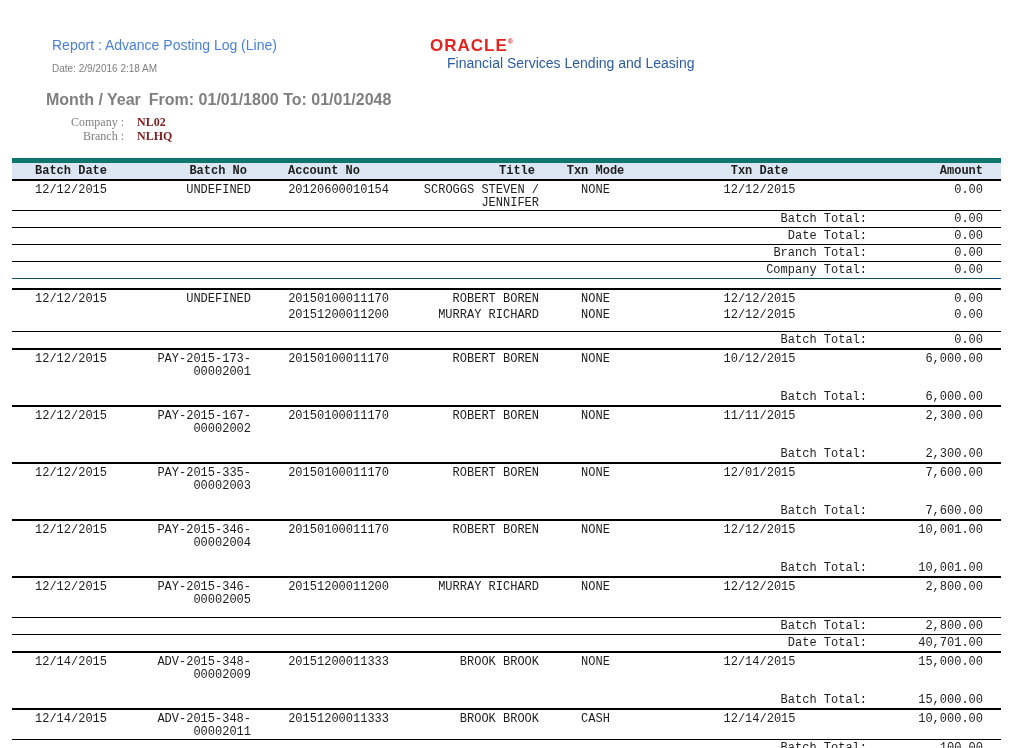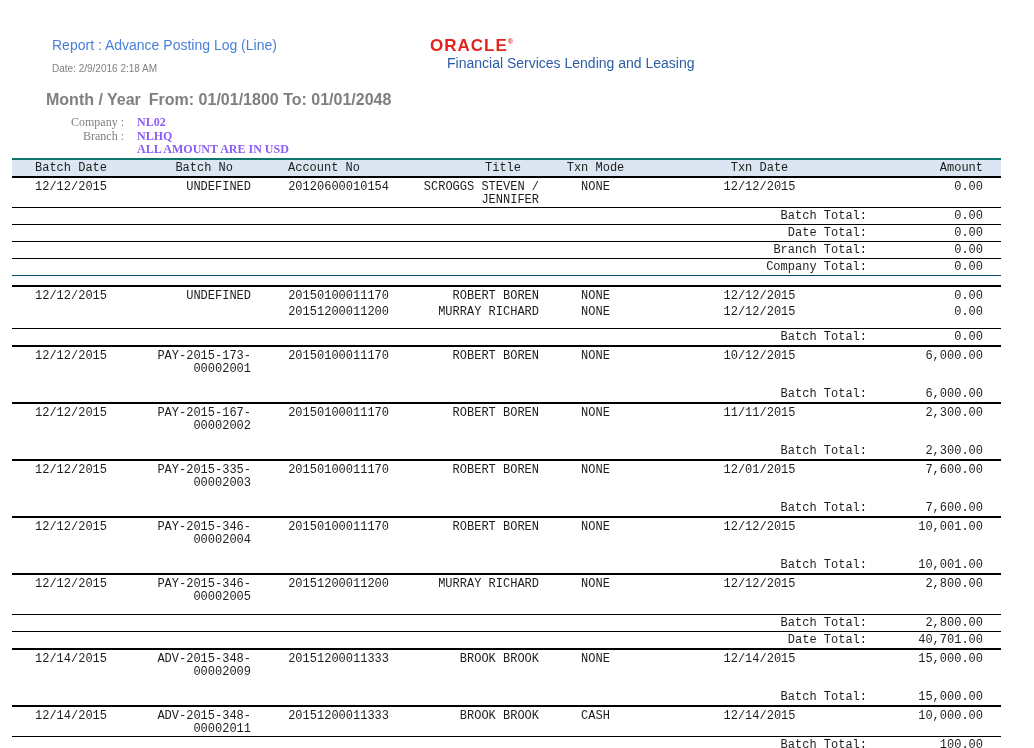--- a/index.html
+++ b/index.html
@@ -25,33 +25,33 @@
   .logo-word{font-size:17px;font-weight:bold;letter-spacing:1px;color:var(--oracle-red);line-height:15px;}
   .logo-word sup{font-size:7px;letter-spacing:0;}
   .logo-tagline{margin-left:17px;margin-top:2px;font-size:14px;color:var(--brand-blue);}
 
   .filter-line{position:absolute;left:46px;top:62px;font-size:16px;font-weight:bold;color:var(--gray);}
   .filter-line .fl-value{margin-left:8px;}
 
   .company-block{position:absolute;left:46px;top:87px;font-size:12px;line-height:13.5px;}
   .co-row{display:flex;font-family:Liberation Serif, serif;}
   .co-label{display:inline-block;width:78px;text-align:right;color:var(--gray);white-space:pre;}
-  .co-value{margin-left:13px;font-weight:bold;color:#8b5cf6;white-space:pre;}
+  .co-value{margin-left:13px;font-weight:bold;color:#7f1d1d;white-space:pre;}
 
   
   table.report{
     position:absolute;left:12px;top:129px;width:989px;
     border-collapse:collapse;table-layout:fixed;
     font-family:"Liberation Mono","DejaVu Sans Mono",monospace;
     font-size:12px;color:var(--ink);
   }
   table.report th{
     background:var(--head-bg);
-    border-top:2px solid #0f766e;border-bottom:2px solid #000;
-    font-weight:normal;padding:1px 22px;white-space:nowrap;
+    border-top:5px solid #0f766e;border-bottom:2px solid #000;
+    font-weight:bold;padding:1px 8px;white-space:nowrap;
   }
   table.report td{padding:1px 4px;vertical-align:top;line-height:13px;white-space:pre-wrap;}
   .al-left{text-align:right;}
   .al-center{text-align:center;}
   .al-right{text-align:right;padding-right:18px !important;}
   tr.data-row td{padding-top:3px;padding-bottom:0;}
   tr.total-row td{line-height:14px;padding-top:1px;padding-bottom:1px;}
   td.total-label{text-align:right;padding-right:70px;}
   tr.top-thin  td{border-top:1px solid #000;}
   tr.bot-thin  td{border-bottom:1px solid #0c4a6e;}
@@ -76,24 +76,20 @@
   </div>
 
   <div class="company-block mono">
     <div class="co-row">
       <span class="co-label">Company :</span>
       <span class="co-value">NL02</span>
     </div>
     <div class="co-row">
       <span class="co-label">Branch :</span>
       <span class="co-value">NLHQ</span>
-    </div>
-    <div class="co-row">
-      <span class="co-label"></span>
-      <span class="co-value">ALL AMOUNT ARE IN USD</span>
     </div>
   </div>
 
   <table class="report">
     <colgroup>
       <col style="width:118px">
         <col style="width:125px">
         <col style="width:138px">
       <col style="width:150px">
         <col style="width:105px">

